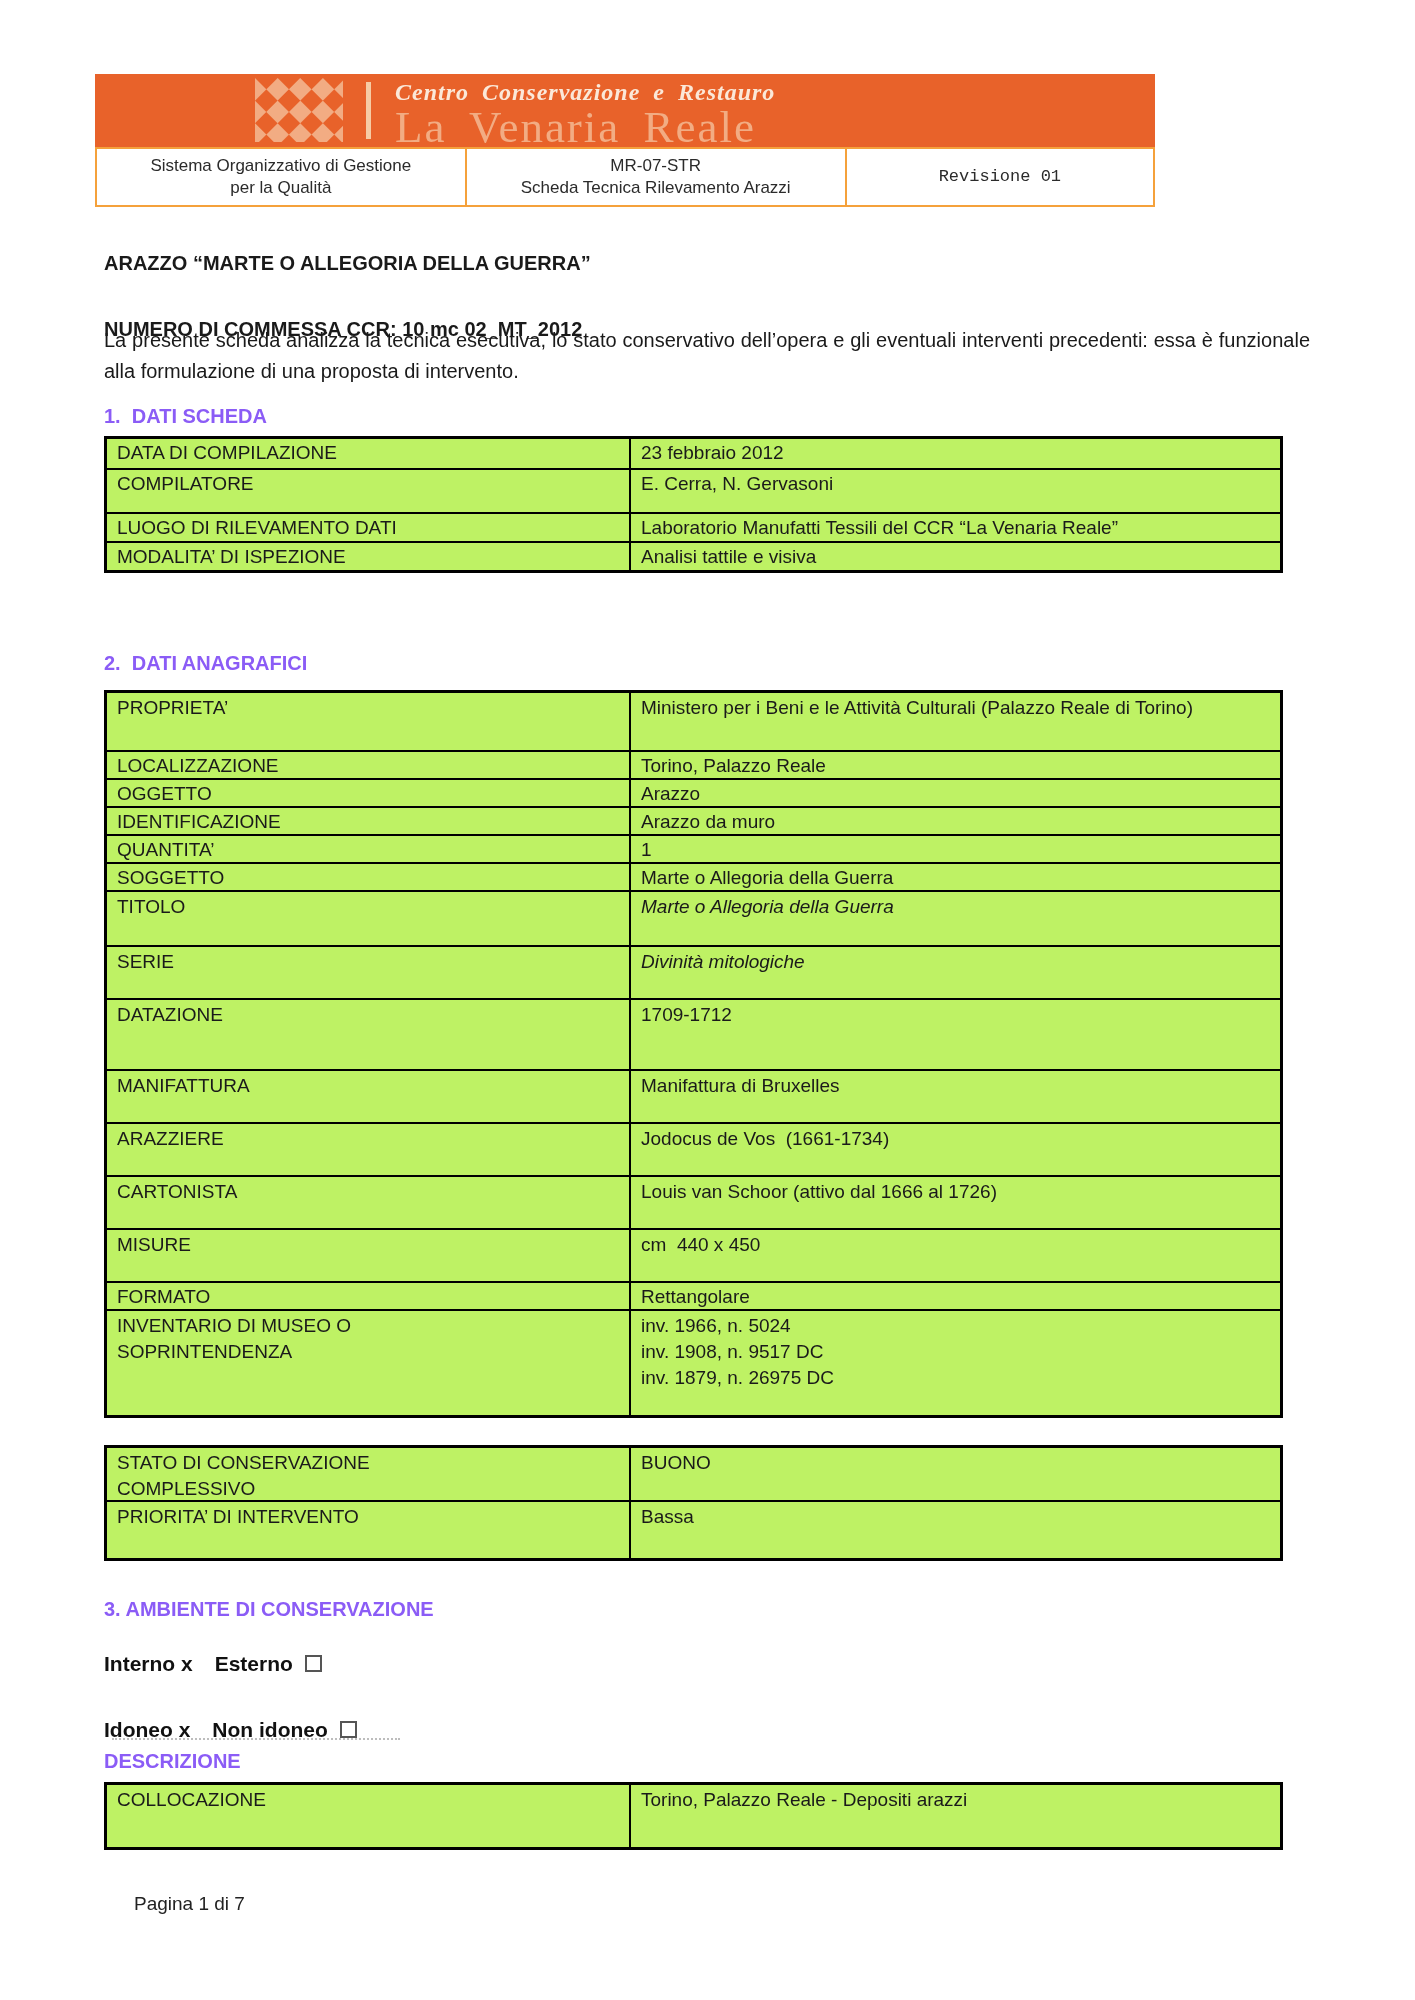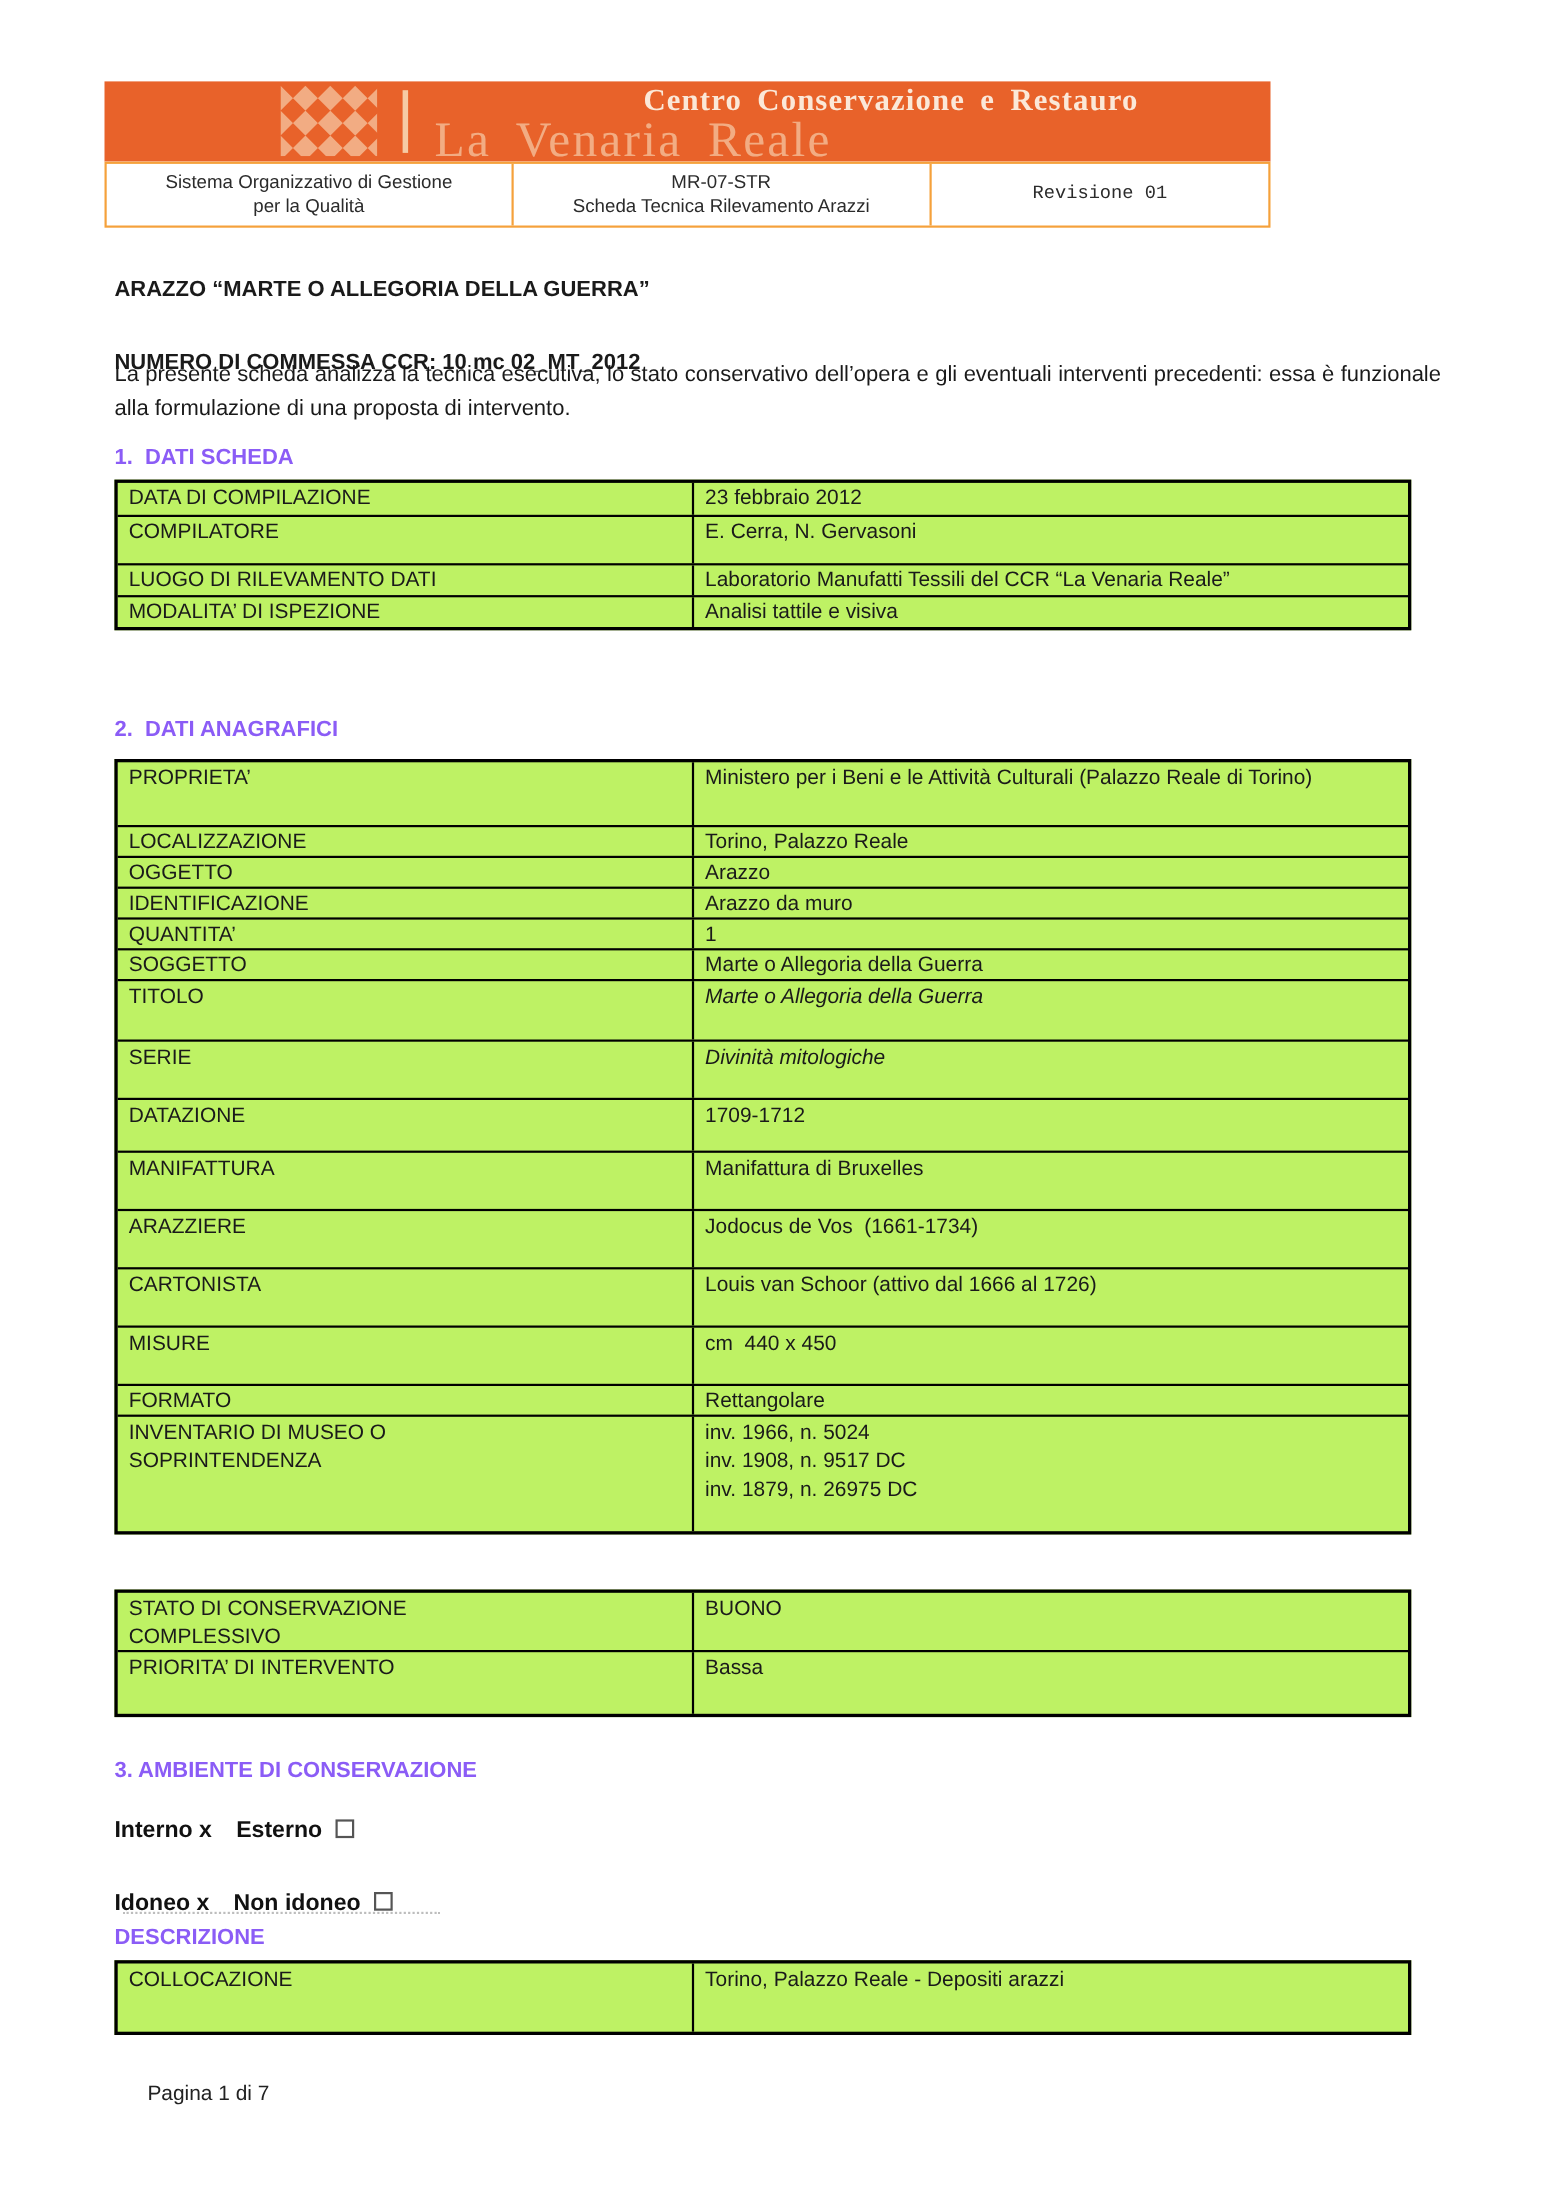--- a/index.html
+++ b/index.html
@@ -17,25 +17,24 @@
     background:#E8622A;overflow:hidden;
   }
   .logo{position:absolute;left:160px;top:4px;width:88px;height:64px;}
   .banner-bar{
     position:absolute;left:271px;top:8px;width:5px;height:57px;
     background:#F6CBA4;
   }
   .banner-text{position:absolute;left:300px;top:3px;width:640px;}
   .banner-line1{
     font-family:"Liberation Serif","DejaVu Serif",serif;
-    font-weight:bold;
-    font-size:28px;line-height:30px;
+    font-style:italic;font-weight:bold;
+    font-size:24px;line-height:30px;
     letter-spacing:1px;word-spacing:6px;
     color:#FBE8D8;
-    text-align:right;
   }
   .banner-line2{
     font-family:"Liberation Serif","DejaVu Serif",serif;
     font-size:45px;line-height:42px;
     letter-spacing:2px;word-spacing:10px;
     color:#F2AC83;margin-top:-1px;
   }
   
   .doc-header{
     position:absolute;left:95px;top:147px;width:1060px;height:60px;
@@ -183,21 +182,21 @@
       <div class="tvalue" style="line-height:24px">Marte o Allegoria della Guerra</div>
     </div>
     <div class="trow" style="height:55px">
       <div class="tlabel">TITOLO</div>
       <div class="tvalue italic">Marte o Allegoria della Guerra</div>
     </div>
     <div class="trow" style="height:53px">
       <div class="tlabel">SERIE</div>
       <div class="tvalue italic">Divinità mitologiche</div>
     </div>
-    <div class="trow" style="height:48px">
+    <div class="trow" style="height:71px">
       <div class="tlabel">DATAZIONE</div>
       <div class="tvalue">1709-1712</div>
     </div>
     <div class="trow" style="height:53px">
       <div class="tlabel">MANIFATTURA</div>
       <div class="tvalue">Manifattura di Bruxelles</div>
     </div>
     <div class="trow" style="height:53px">
       <div class="tlabel">ARAZZIERE</div>
       <div class="tvalue">Jodocus de Vos&nbsp; (1661-1734)</div>

